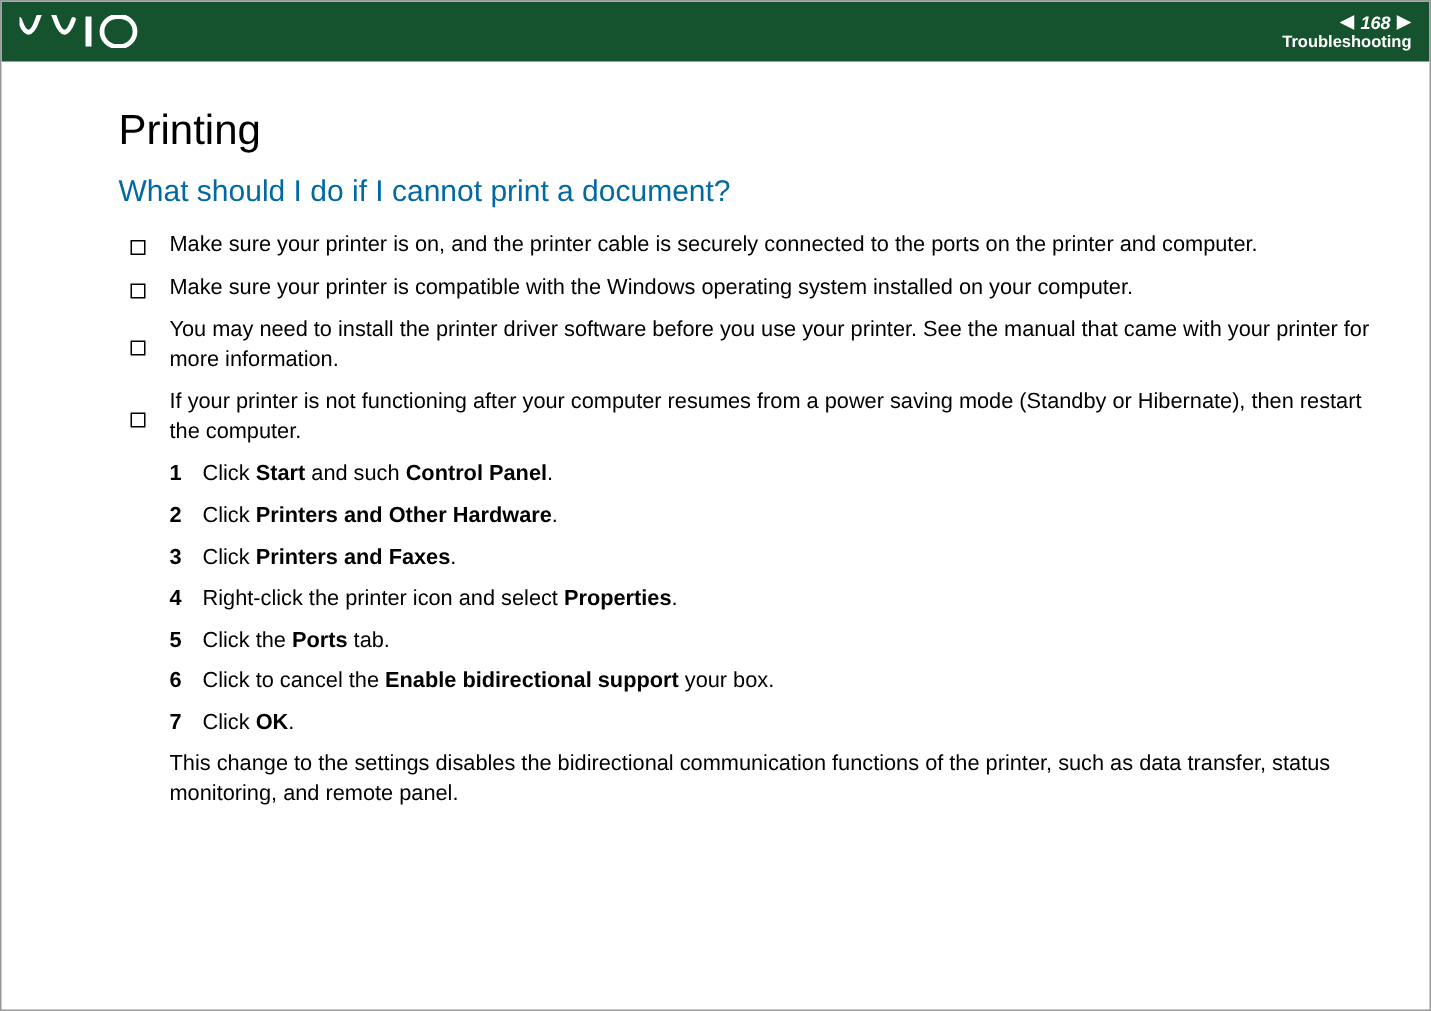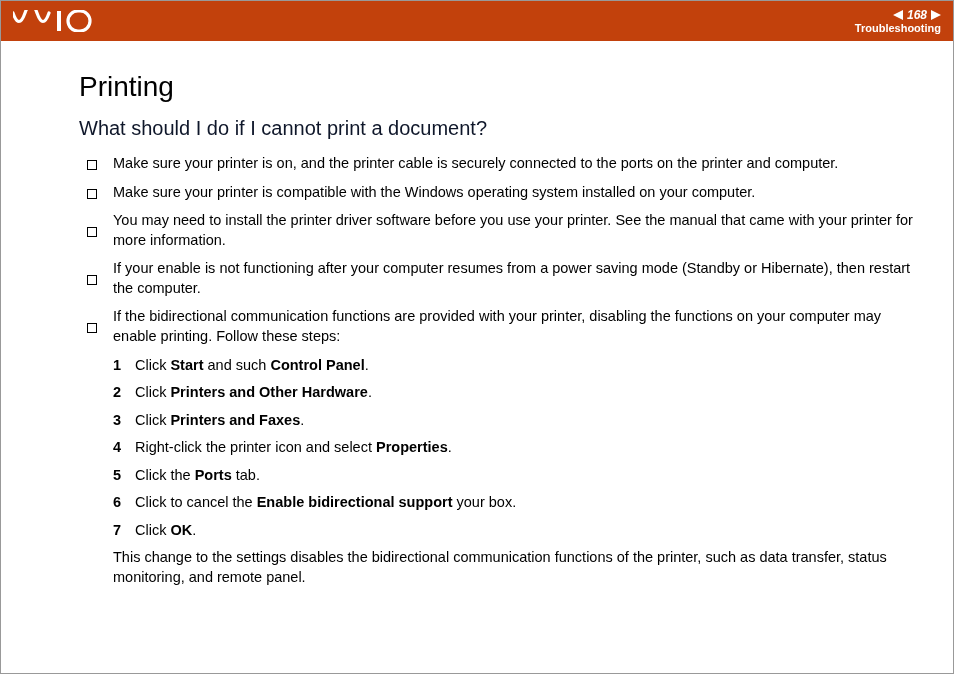--- a/index.html
+++ b/index.html
@@ -5,21 +5,21 @@
   * { box-sizing: border-box; margin: 0; padding: 0; }
   body {
     font-family: Arial, Helvetica, sans-serif;
     background: #fff;
     width: 954px;
     height: 674px;
     overflow: hidden;
     border: 1px solid #999;
   }
   .headerbar {
-    background: #c2410c;
+    background: #14532d;
     height: 40px;
     display: flex;
     align-items: center;
     justify-content: space-between;
     padding: 0 12px;
   }
   .logo {
     color: #fff;
     display: flex;
     align-items: center;
@@ -44,21 +44,21 @@
     margin-left: 38px;
   }
   h1 {
     font-size: 28px;
     font-weight: normal;
     margin-bottom: 14px;
   }
   h2 {
     font-size: 20px;
     font-weight: normal;
-    color: #0f172a;
+    color: #0369a1;
     margin-bottom: 14px;
   }
   .bullets {
     list-style: none;
     padding-left: 8px;
     font-size: 14.5px;
     line-height: 1.35;
   }
   .bullets > li {
     display: flex;
@@ -136,25 +136,21 @@
     <li>
         <span class="bullet-square"></span>
         <span class="bullet-text">Make sure your printer is compatible with the Windows operating system installed on your computer.</span>
       </li>
     <li>
         <span class="bullet-square"></span>
         <span class="bullet-text">You may need to install the printer driver software before you use your printer. See the manual that came with your printer for more information.</span>
       </li>
     <li>
         <span class="bullet-square"></span>
-        <span class="bullet-text">If your enable is not functioning after your computer resumes from a power saving mode (Standby or Hibernate), then restart the computer.</span>
-      </li>
-    <li>
-        <span class="bullet-square"></span>
-        <span class="bullet-text">If the bidirectional communication functions are provided with your printer, disabling the functions on your computer may enable printing. Follow these steps:</span>
+        <span class="bullet-text">If your printer is not functioning after your computer resumes from a power saving mode (Standby or Hibernate), then restart the computer.</span>
       </li>
   </ul>
 
   <ol class="steps">
     <li>
         <span class="step-num">1</span>
         <span class="step-text"><span>Click </span><b>Start</b><span> and such </span><b>Control Panel</b><span>.</span></span>
       </li>
     <li>
         <span class="step-num">2</span>

